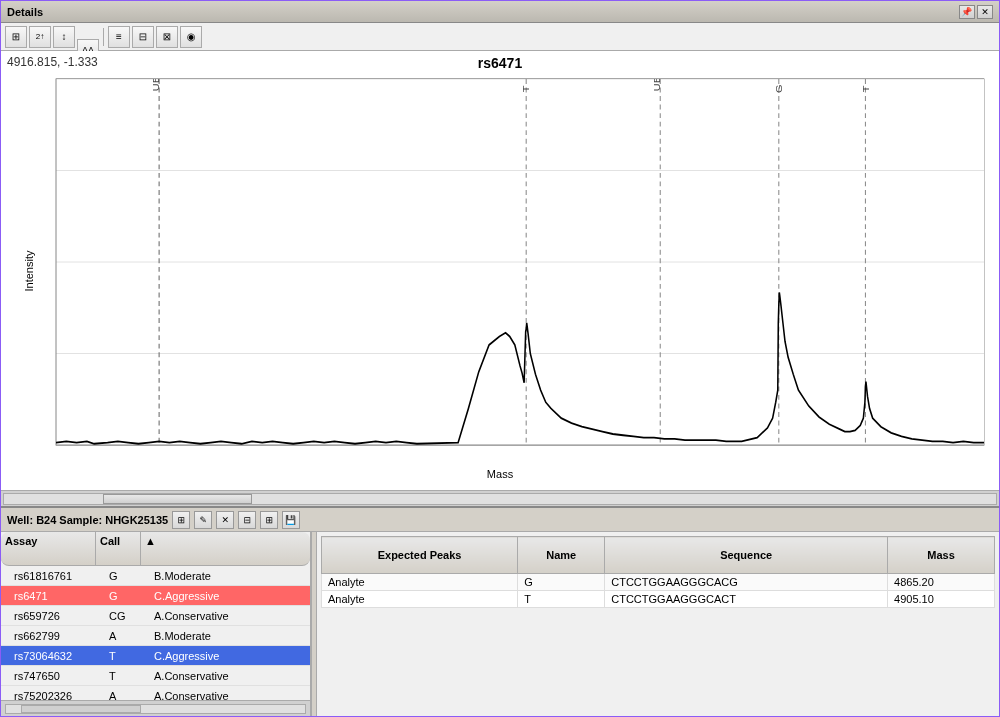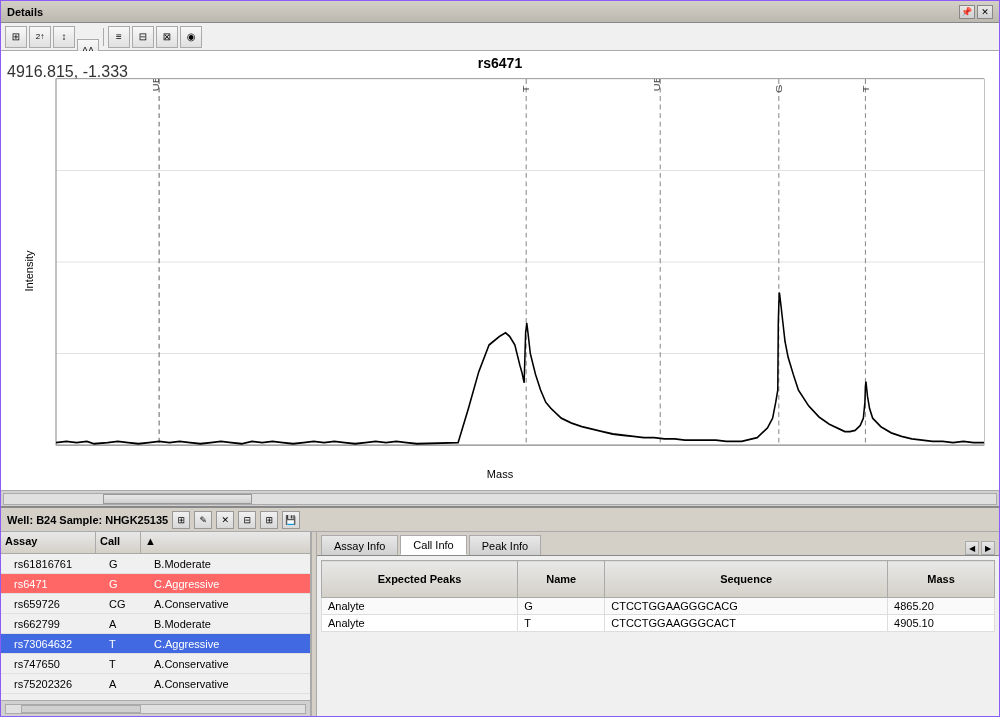--- a/index.html
+++ b/index.html
@@ -79,23 +79,23 @@
     .chart-area {
       flex: 1;
       background: white;
       position: relative;
       overflow: hidden;
       min-height: 0;
     }
 
     .chart-coordinates {
       position: absolute;
-      top: 12px;
+      top: 4px;
       left: 6px;
-      font-size: 16px;
+      font-size: 12px;
       color: #333;
     }
 
     .chart-title {
       position: absolute;
       top: 4px;
       left: 0;
       right: 0;
       text-align: center;
       font-size: 14px;
@@ -177,21 +177,22 @@
       overflow: hidden;
       display: flex;
       flex-direction: column;
     }
 
     .table-header {
       display: grid;
       grid-template-columns: 95px 45px auto 20px;
       background: linear-gradient(to bottom, #e8e8e8, #d4d0c8);
       border-bottom: 1px solid #aaa;
-      height: 22px;
+      height: 34px;
+      border-radius: 8px;
     }
 
     .table-header-cell {
       padding: 3px 4px;
       font-weight: bold;
       font-size: 11px;
       border-right: 1px solid #aaa;
       overflow: hidden;
       white-space: nowrap;
     }
@@ -499,29 +500,20 @@
           <div style="flex:1;height:10px;background:#e0e0e0;border:1px solid #aaa;margin:2px 4px;position:relative;">
             <div style="position:absolute;left:5%;width:40%;height:100%;background:#d0d0d0;border:1px solid #aaa;"></div>
           </div>
         </div>
       </div>
 
       <div class="resize-handle"></div>
 
       <div class="right-panel">
 
-        <div class="tabs-bar">
-          <div class="tab">Assay Info</div>
-          <div class="tab active">Call Info</div>
-          <div class="tab">Peak Info</div>
-          <div class="tab-nav">
-            <button class="tab-nav-btn">◀</button>
-            <button class="tab-nav-btn">▶</button>
-          </div>
-        </div>
 
         <div class="info-table-container">
           <table class="info-table">
             <thead>
               <tr>
                 <th>Expected Peaks</th>
                 <th>Name</th>
                 <th>Sequence</th>
                 <th>Mass</th>
               </tr>

